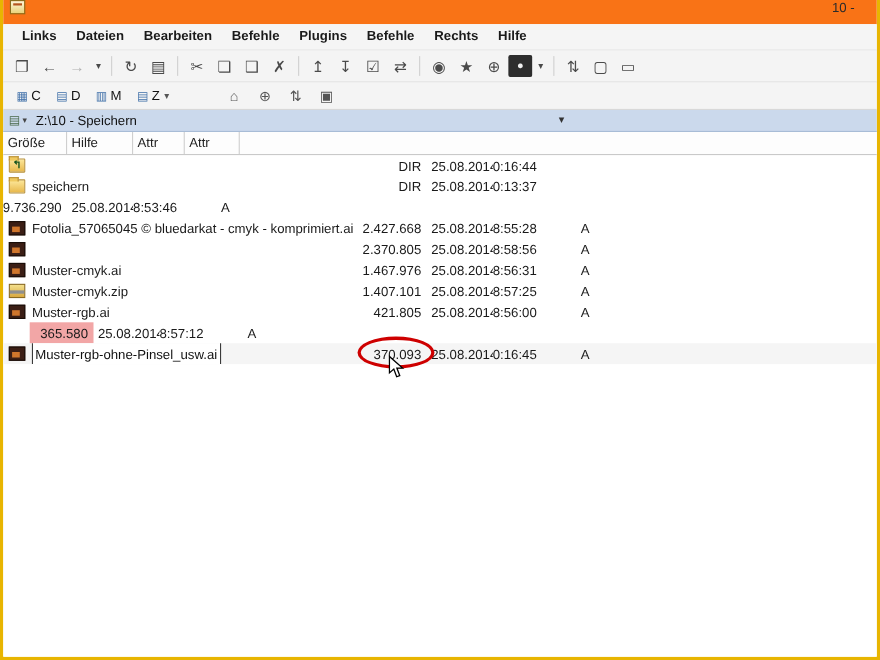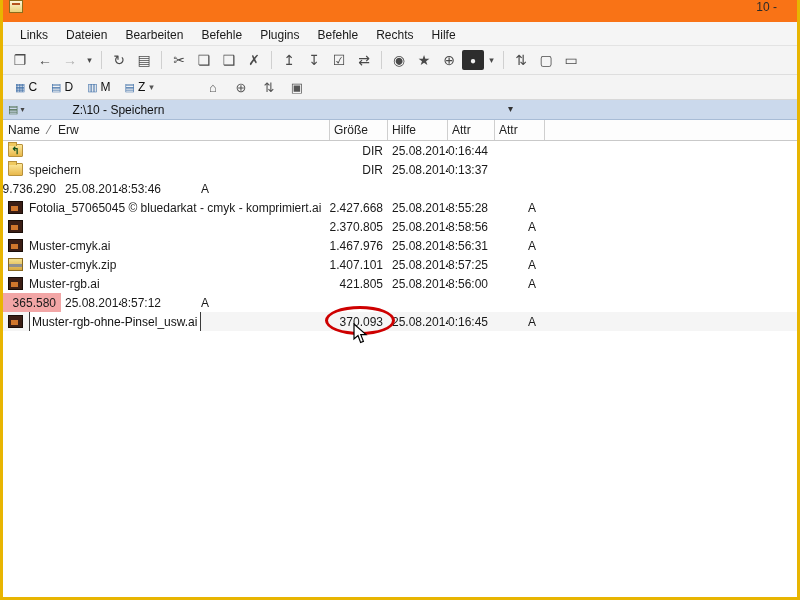--- a/index.html
+++ b/index.html
@@ -35,23 +35,24 @@
   }
   .app-icon::after {
     content: ""; position: absolute; left: 2px; top: 2px;
     width: 8px; height: 2px; background: #b5541f;
   }
   .title-text { margin-left: auto; color: #2b2b2b; padding-right: 14px; }
   
   .menubar {
     height: 24px; flex: 0 0 24px;
     background: #f5f5f5;
-    display: flex; align-items: flex-end;
+    display: flex; align-items: flex-start;
     padding: 0 8px;
     border-bottom: 1px solid #e3e3e3;
+    font-weight: bold;
   }
   .menu-item { padding: 3px 9px; cursor: default; }
   
   .toolbar {
     height: 29px; flex: 0 0 29px;
     background: #f4f4f4;
     display: flex; align-items: center;
     padding: 0 5px; gap: 1px;
     border-bottom: 1px solid #dedede;
   }
@@ -89,21 +90,21 @@
   
   .pathbar {
     height: 20px; flex: 0 0 20px;
     background: #CBD9EC;
     border-bottom: 1px solid #a8bcd6;
     display: flex; align-items: center;
     padding: 0 5px; position: relative;
   }
   .path-device { font-size: 11px; color: #4a6a4a; margin-right: 2px; }
   .path-device-dd { font-size: 8px; color: #444; margin-right: 8px; }
-  .path-text { color: #111; margin-left: 40px; }
+  .path-text { color: #111; }
   .path-dd { position: absolute; left: 505px; top: 3px; font-size: 10px; color: #333; }
   
   .filelist { flex: 1; display: flex; flex-direction: column; background: #fff; }
   .header-row {
     height: 21px; flex: 0 0 21px;
     display: flex; align-items: center;
     border-bottom: 1px solid #c9c9c9;
     background: #fdfdfd;
   }
   .hcell { height: 100%; display: flex; align-items: center; border-right: 1px solid #cfcfcf; padding: 0 4px; color: #222; }
@@ -116,21 +117,21 @@
   .sort-glyph { color: #666; }
   .rows { flex: 1; }
   .frow { height: 19px; display: flex; align-items: center; }
   .frow.editing { background: #f5f5f5; }
   .cell { height: 100%; display: flex; align-items: center; overflow: hidden; white-space: nowrap; }
   .c-name { width: 327px; padding-left: 5px; gap: 6px; }
   .c-size { width: 58px; justify-content: flex-end; padding-right: 5px; }
   .c-date { width: 60px; padding-left: 4px; }
   .c-time { width: 47px; justify-content: flex-end; padding-right: 7px; }
   .c-attr { width: 50px; justify-content: flex-end; padding-right: 9px; }
-  .c-size.hl { background: #F2A6A6; }
+  .c-size.hl { background: #F2A6A6; margin-left: 24px; }
   
   .fi { width: 15px; height: 13px; flex: 0 0 auto; position: relative; display: flex; align-items: center; justify-content: center; }
   .fi-folder { background: linear-gradient(#FCE79A, #E8B84B); border: 1px solid #B8913B; border-radius: 1px; }
   .fi-folder::before {
     content: ""; position: absolute; top: -3px; left: -1px;
     width: 7px; height: 3px; background: #EFC95F;
     border: 1px solid #B8913B; border-bottom: none;
   }
   .updir-arrow { font-size: 10px; line-height: 10px; color: #14521c; font-weight: bold; }
   .fi-ai { background: #3B1E15; border: 1px solid #190d08; }
@@ -231,25 +232,20 @@
 
   <div class="pathbar">
     <span class="path-device">▤</span>
     <span class="path-device-dd">▾</span>
     <span class="path-text">Z:\10 - Speichern</span>
     <span class="path-dd">▾</span>
   </div>
 
   <div class="filelist">
     <div class="header-row">
-      <span class="hcell h-name">
-        <span>Name</span>
-        <span class="sort-glyph">⁄</span>
-        <span>Erw</span>
-      </span>
       <span class="hcell h-size">Größe</span>
       <span class="hcell h-date">Hilfe</span>
       <span class="hcell h-time">Attr</span>
       <span class="hcell h-attr">Attr</span>
       <span class="hcell h-rest"></span>
     </div>
 
     <div class="rows">
 
       <div class="frow">

